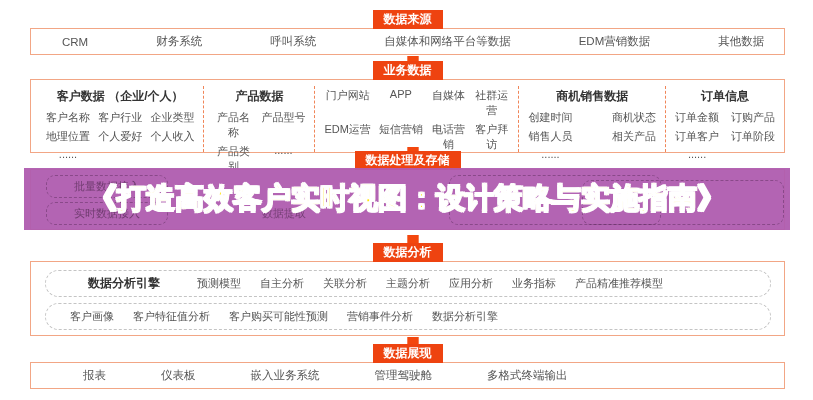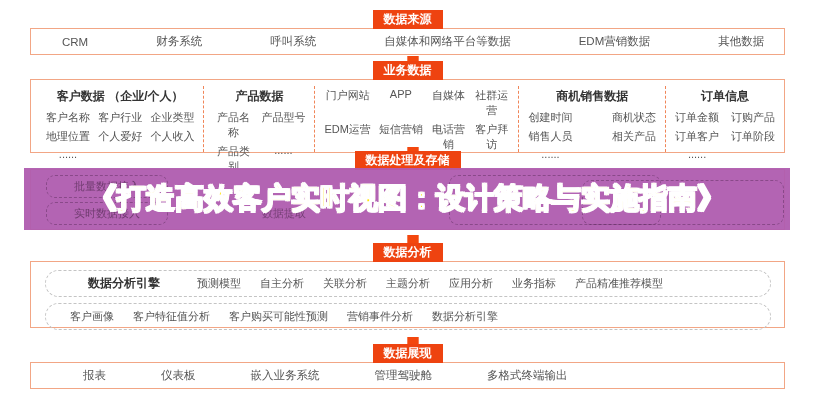--- a/index.html
+++ b/index.html
@@ -146,21 +146,21 @@
     <span class="ghost-frag">数据提取</span>
     <div class="ghost gb3"></div>
     <div class="ghost gb4"></div>
     <div class="overlay-title">《打造高效客户实时视图：设计策略与实施指南》</div>
   </div>
 
   <div class="arrow" style="left:398px;top:235px"></div>
 
   <div class="sec" style="top:242px">
     <div class="tab">数据分析</div>
-    <div class="box" style="margin-top:-1px;height:67px">
+    <div class="box" style="margin-top:-1px;height:75px">
       <div class="arow" style="top:8px">
         <span class="lbl">数据分析引擎</span>
         <span class="itm">预测模型</span>
         <span class="itm">自主分析</span>
         <span class="itm">关联分析</span>
         <span class="itm">主题分析</span>
         <span class="itm">应用分析</span>
         <span class="itm">业务指标</span>
         <span class="itm">产品精准推荐模型</span>
       </div>

